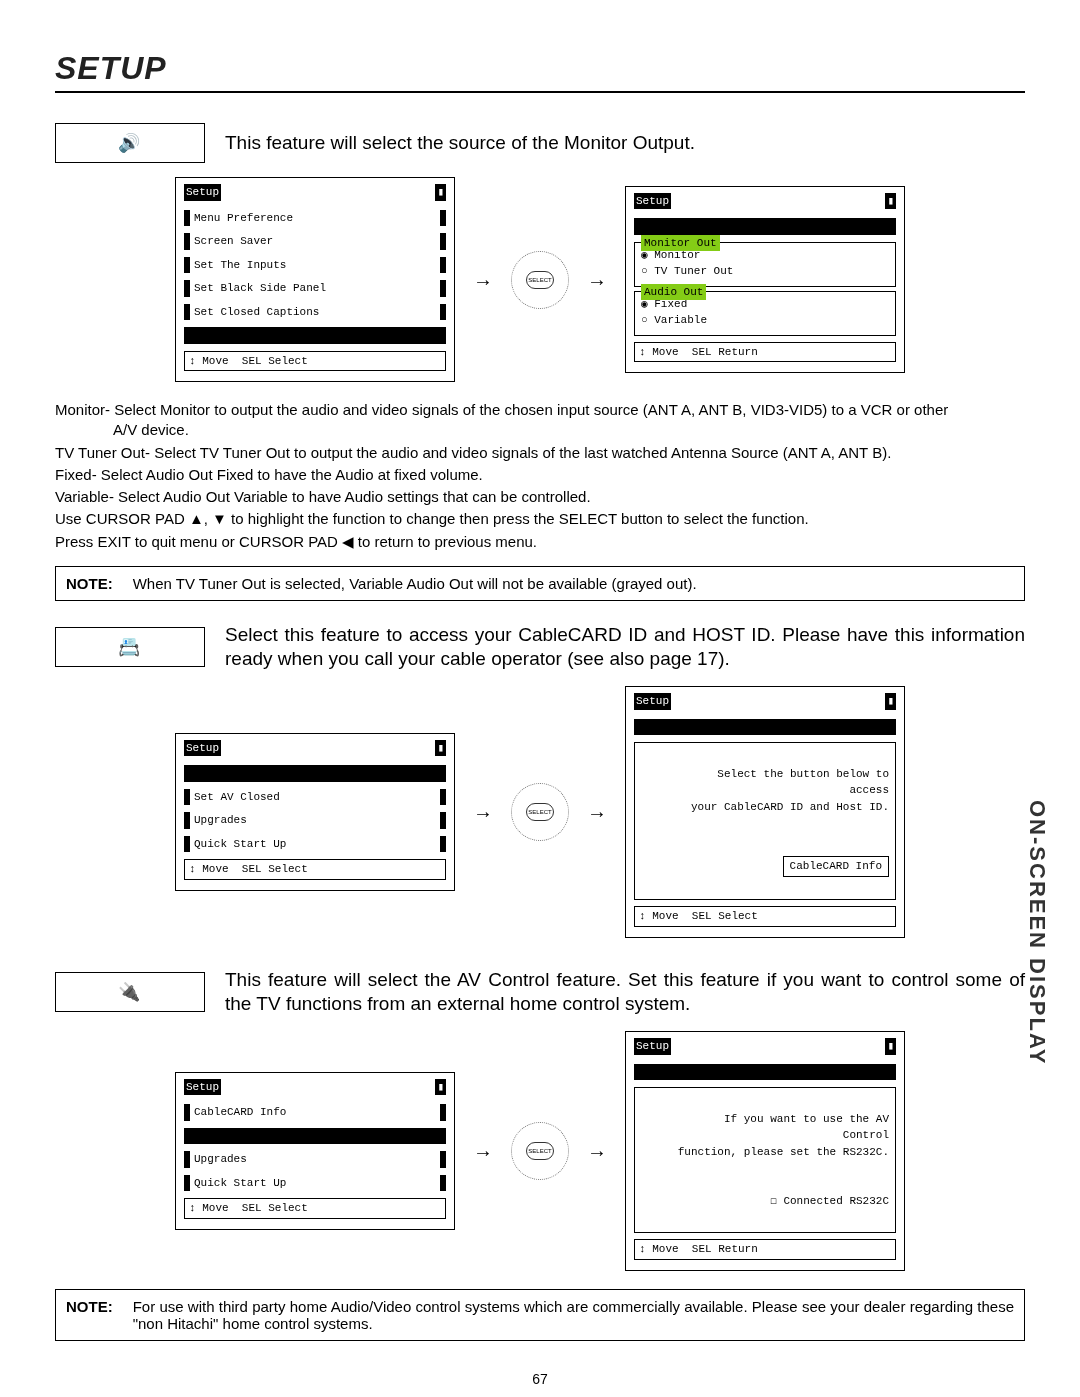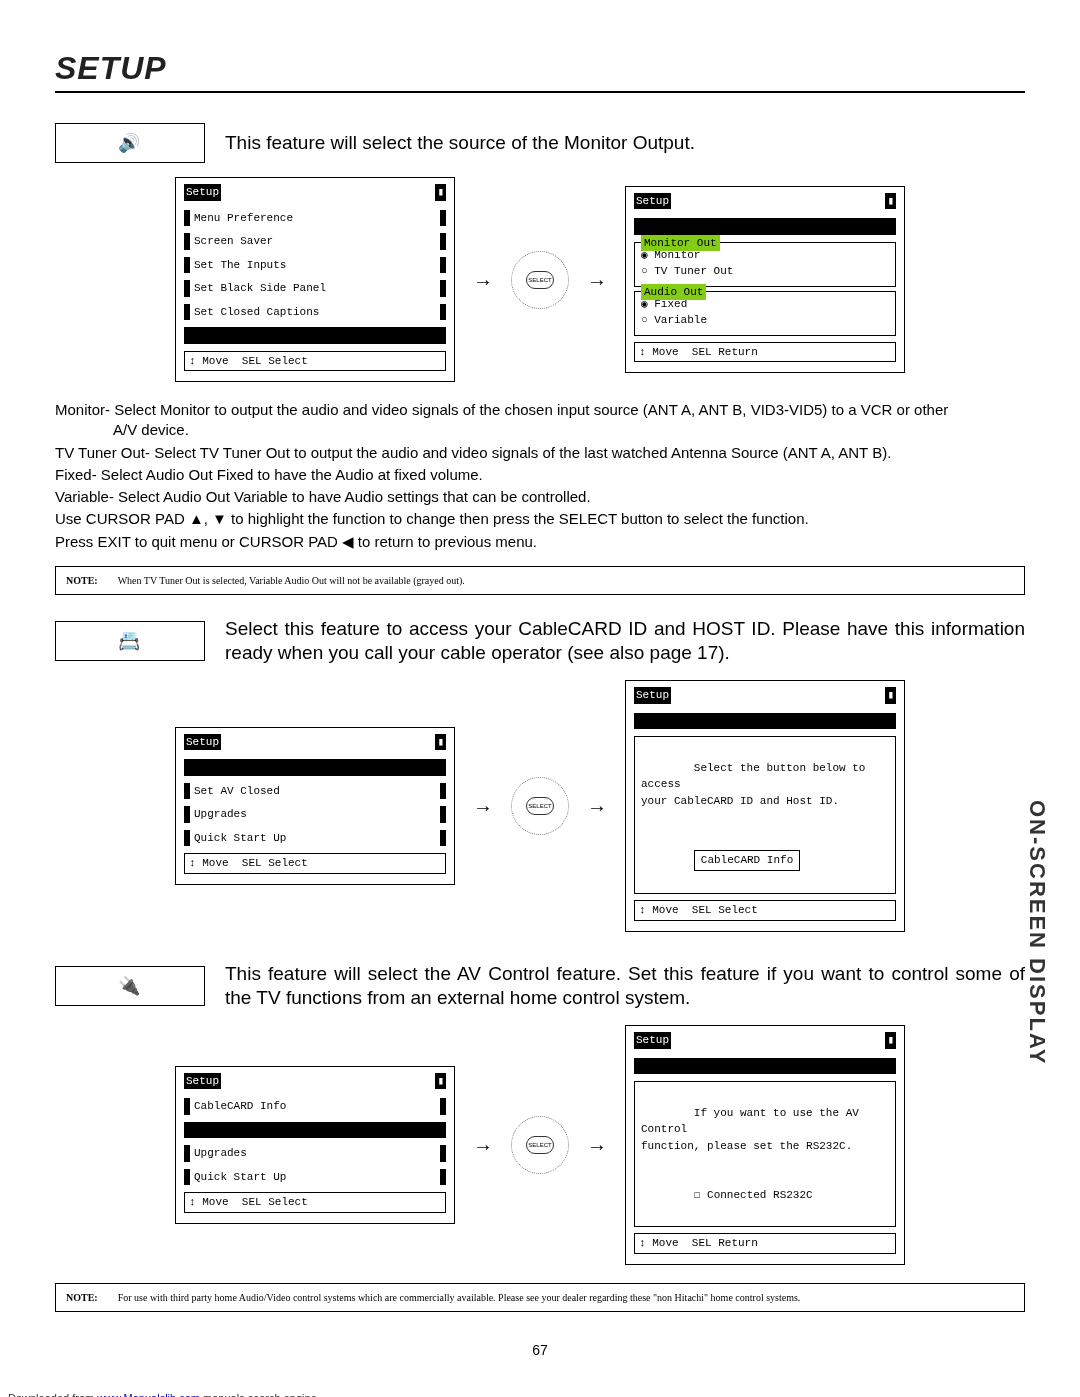--- a/index.html
+++ b/index.html
@@ -108,21 +108,21 @@
     top: -8px;
     left: 6px;
     background: #84cc16;
     padding: 0 3px;
     font-size: 11px;
   }
   .osd .text-box {
     border: 1px solid #000;
     padding: 6px;
     margin-top: 4px;
-    text-align: left;
+    text-align: right;
     white-space: pre-wrap;
   }
   .osd .btn-inline {
     border: 1px solid #000;
     display: inline-block;
     padding: 1px 6px;
     margin-top: 8px;
   }
   .arrow {
     font-size: 20px;
@@ -153,24 +153,23 @@
     margin: 2px 0;
   }
   .body-text .indent {
     display: block;
     margin-left: 58px;
   }
   .note-box {
     border: 1px solid #000;
     padding: 8px 10px;
     margin: 14px 0 22px 0;
-    font-size: 10px;
+    font-size: 15px;
     display: flex;
     gap: 20px;
-    font-family: Liberation Serif, serif;
   }
   .note-box .note-label { font-weight: bold; white-space: nowrap; }
   .note-box .note-text { flex: 1; text-align: justify; }
   .side-label {
     position: absolute;
     right: 30px;
     top: 800px;
     writing-mode: vertical-rl;
     font-weight: bold;
     font-size: 22px;

